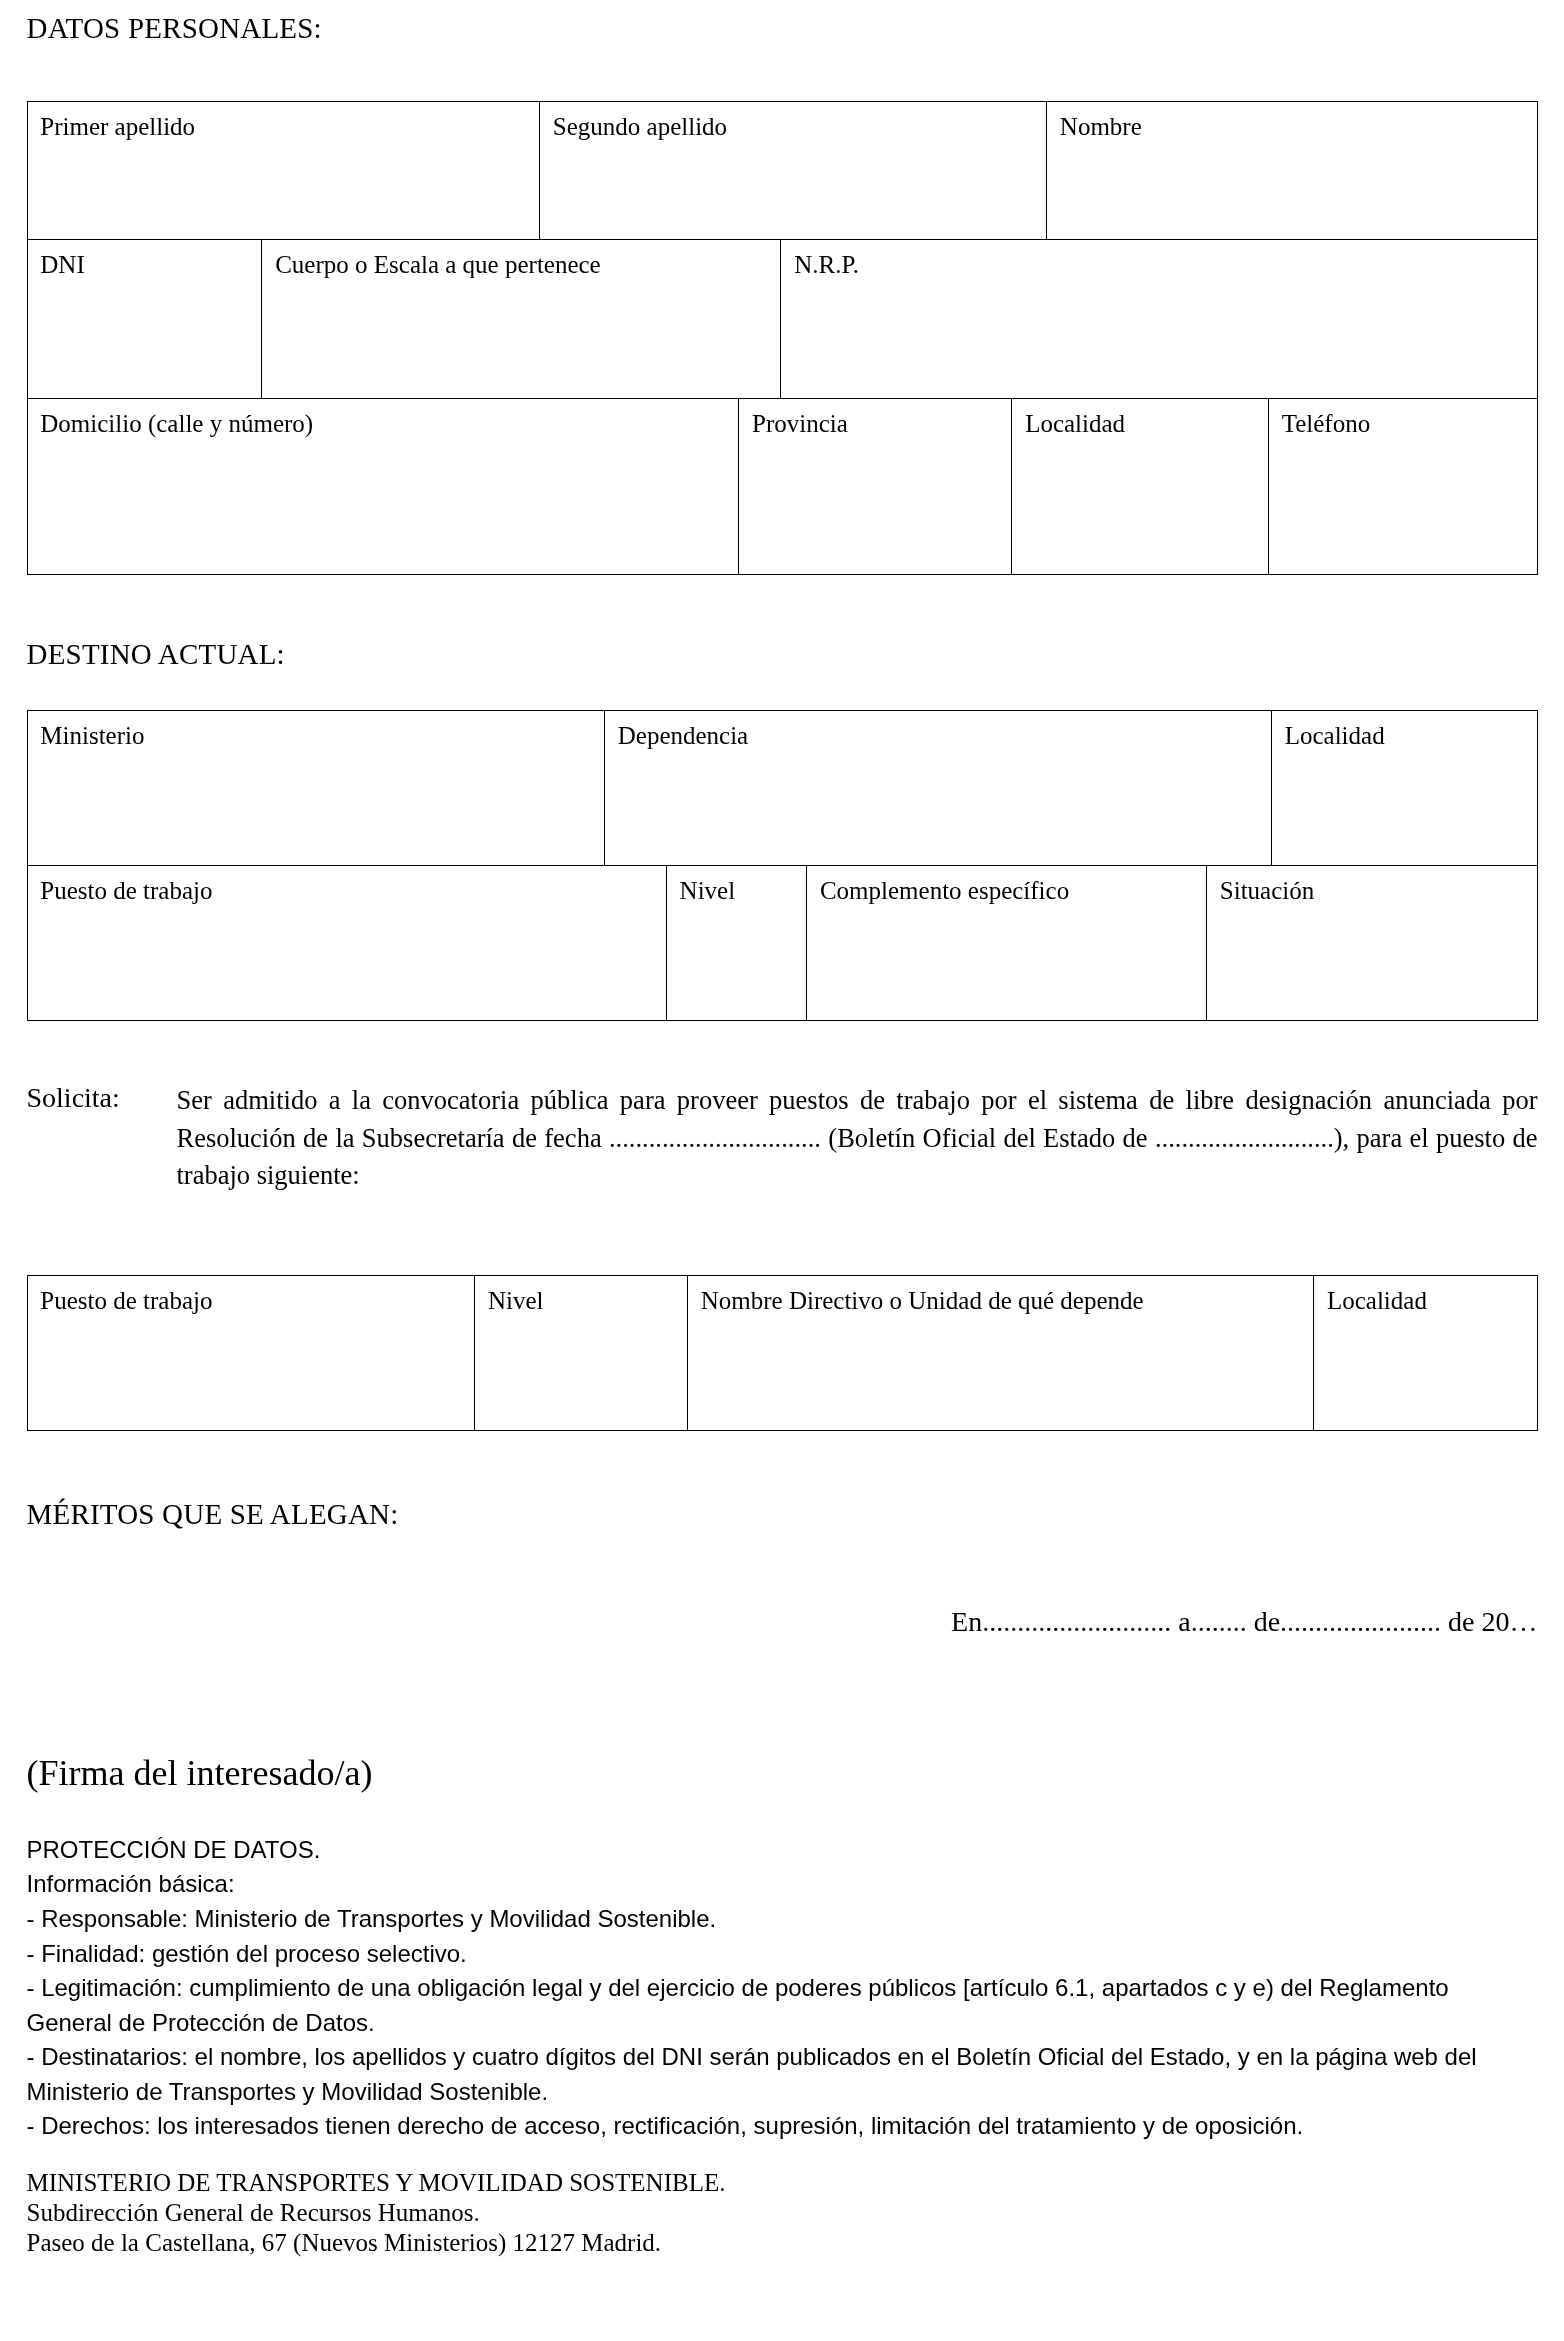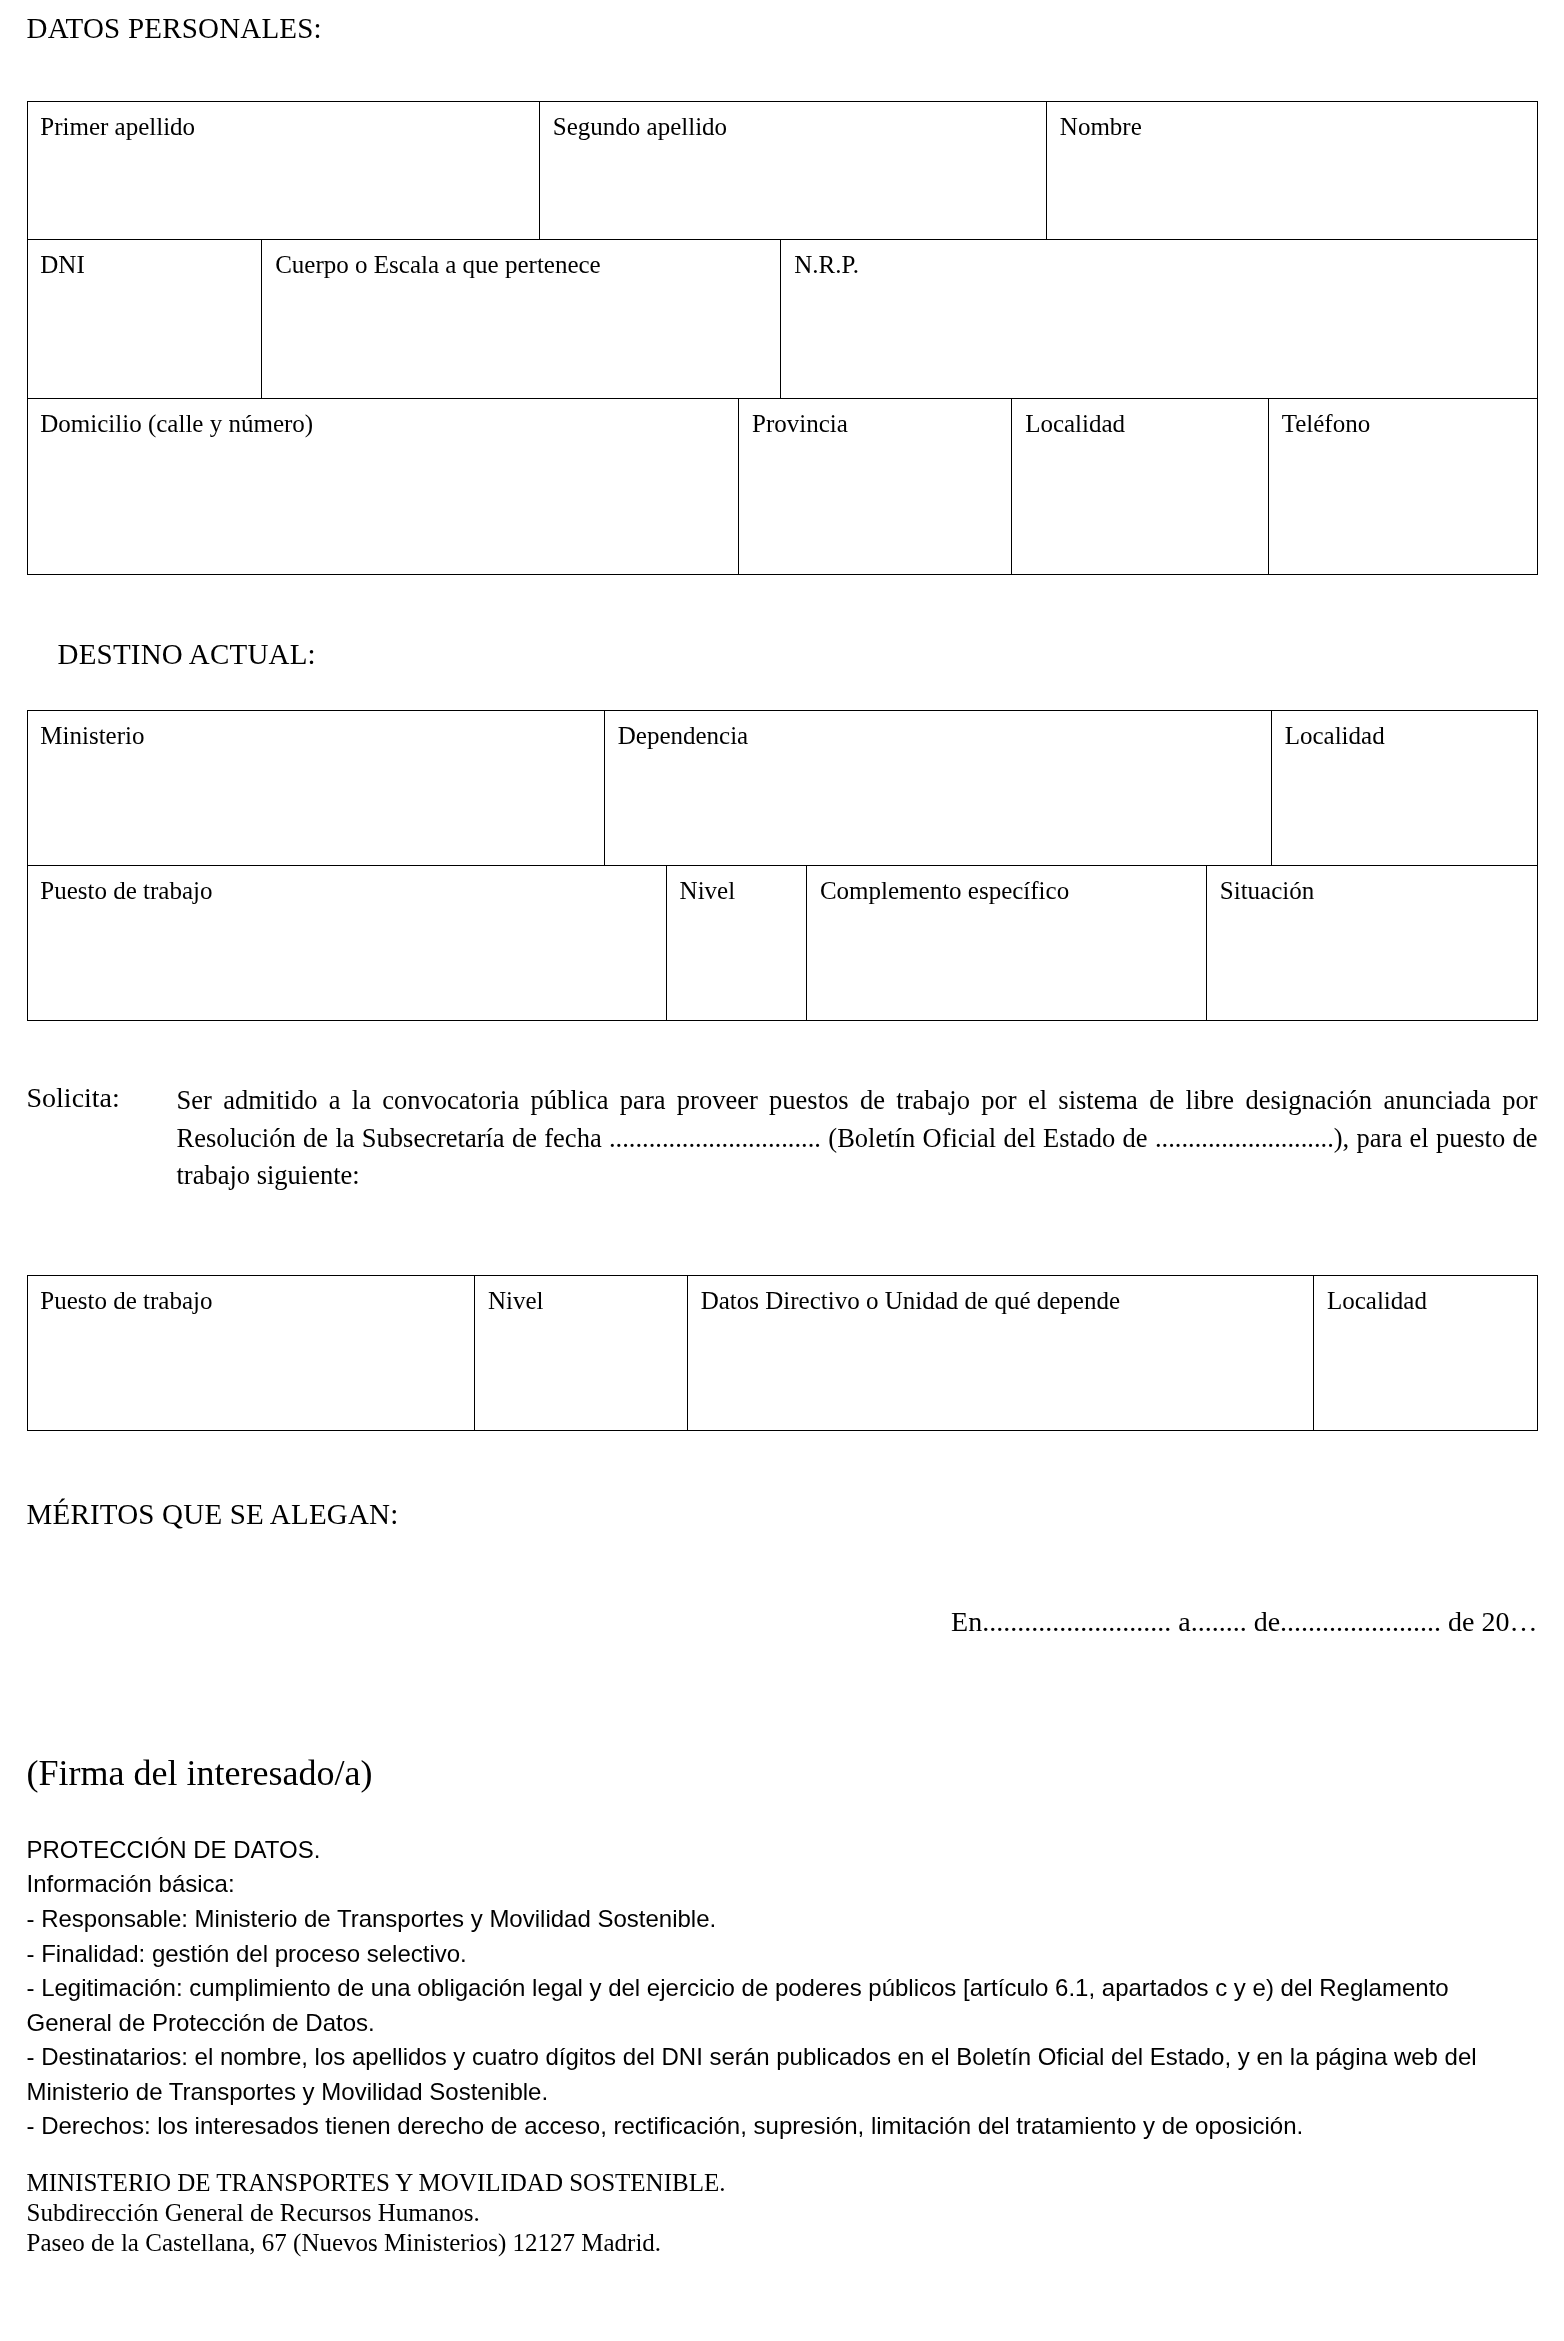--- a/index.html
+++ b/index.html
@@ -85,21 +85,21 @@
   
   .footer {
     margin-top: 24px;
     font-size: 25px;
     font-weight: normal;
     line-height: 1.2;
   }
   
   .table-destino { margin-top: 39px; }
   .table-puesto  { margin-top: 80px; }
-  .title-destino { margin-top: 63px; margin-left: 31px; }
+  .title-destino { margin-top: 63px; }
 </style>
 </head>
 <body>
 
 <div class="page">
 
   <div class="section-title">DATOS PERSONALES:</div>
 
   <div class="form-table">
     <div class="trow" style="min-height:137px">
@@ -177,21 +177,21 @@
 
   <div class="form-table table-puesto">
     <div class="trow" style="min-height:154px">
       <div class="tcell" style="width:29.6%">
         <span class="cell-label">Puesto de trabajo</span>
       </div>
       <div class="tcell" style="width:14.1%">
         <span class="cell-label">Nivel</span>
       </div>
       <div class="tcell" style="width:41.5%">
-        <span class="cell-label">Datos Directivo o Unidad de qué depende</span>
+        <span class="cell-label">Nombre Directivo o Unidad de qué depende</span>
       </div>
       <div class="tcell" style="flex:1">
         <span class="cell-label">Localidad</span>
       </div>
     </div>
   </div>
 
   <div class="section-title meritos-title">MÉRITOS QUE SE ALEGAN:</div>
 
   <div class="date-line">En........................... a........ de....................... de 20…</div>

